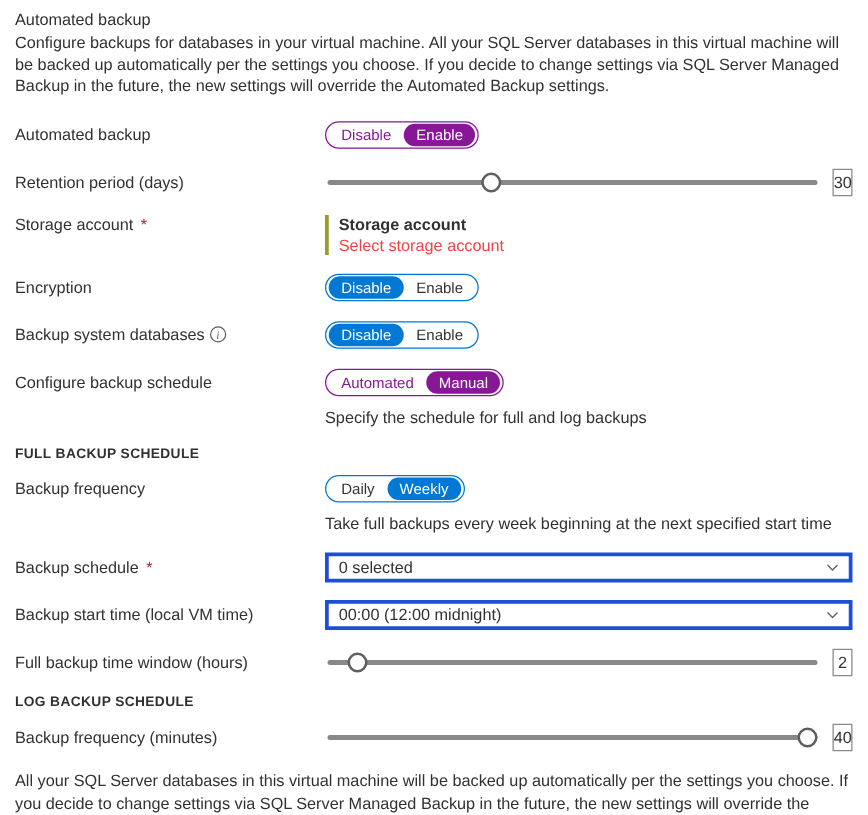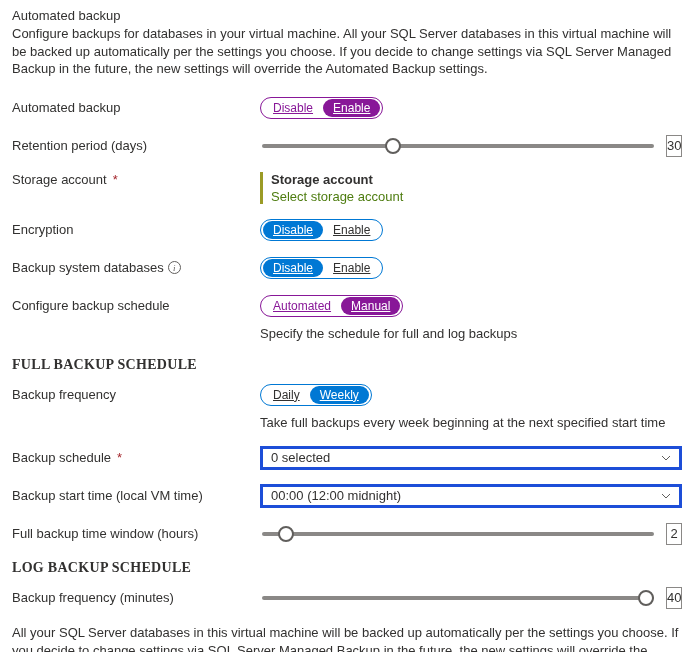--- a/index.html
+++ b/index.html
@@ -56,21 +56,20 @@
   .toggle-btn {
     padding: 0 10px;
     font-size: 12px;
     height: 18px;
     line-height: 18px;
     border-radius: 10px;
     cursor: pointer;
     background: transparent;
     border: none;
     white-space: nowrap;
-    text-decoration: underline;
   }
   .toggle-group.purple .toggle-btn { color: #881798; }
   .toggle-group.purple .toggle-btn.active { background: #881798; color: #fff; }
   .toggle-group.blue .toggle-btn { color: #323130; }
   .toggle-group.blue .toggle-btn.active { background: #0078d4; color: #fff; }
   .toggle-group .toggle-btn.active { font-weight: 400; }
   .slider-wrap {
     flex: 1;
     display: flex;
     align-items: center;
@@ -108,46 +107,45 @@
     border: 1px solid #8a8886;
     text-align: center;
     font-size: 13px;
     line-height: 20px;
   }
   .storage-block {
     border-left: 3px solid #9b9b26;
     padding-left: 8px;
   }
   .storage-title { font-weight: 600; margin-bottom: 2px; font-size: 13px;}
-  .storage-link { color: #4d7c0f; cursor: pointer; font-size: 13px;}
+  .storage-link { color: #ef4444; cursor: pointer; font-size: 13px;}
   .info-icon {
     width: 13px; height: 13px;
     border: 1px solid #605e5c;
     border-radius: 50%;
     display: inline-flex;
     align-items: center;
     justify-content: center;
     font-size: 9px;
     color: #605e5c;
     font-style: italic;
     font-family: Georgia, serif;
   }
   .subtext {
     font-size: 13px;
     margin-top: -6px;
     margin-bottom: 16px;
     margin-left: 248px;
   }
   .subsection-header {
-    font-size: 14px;
+    font-size: 11px;
     font-weight: 600;
     letter-spacing: 0.3px;
     color: #323130;
     margin: 10px 0 10px 0;
-    font-family: Liberation Serif, serif;
   }
   .dropdown {
     flex: 1;
     height: 24px;
     border: 3px solid #1d4ed8;
     padding: 0 8px;
     display: flex;
     align-items: center;
     justify-content: space-between;
     cursor: pointer;

